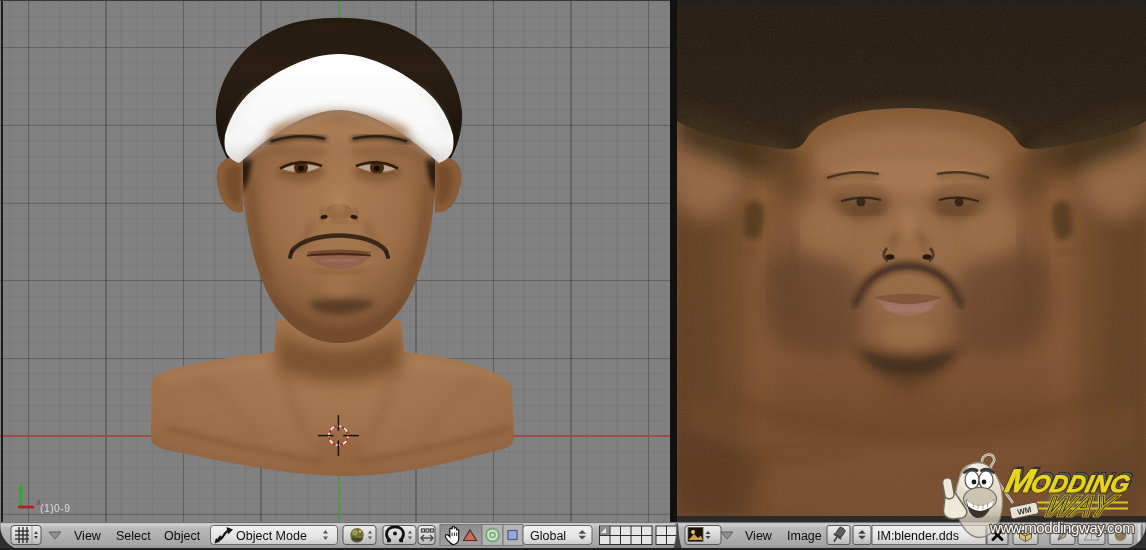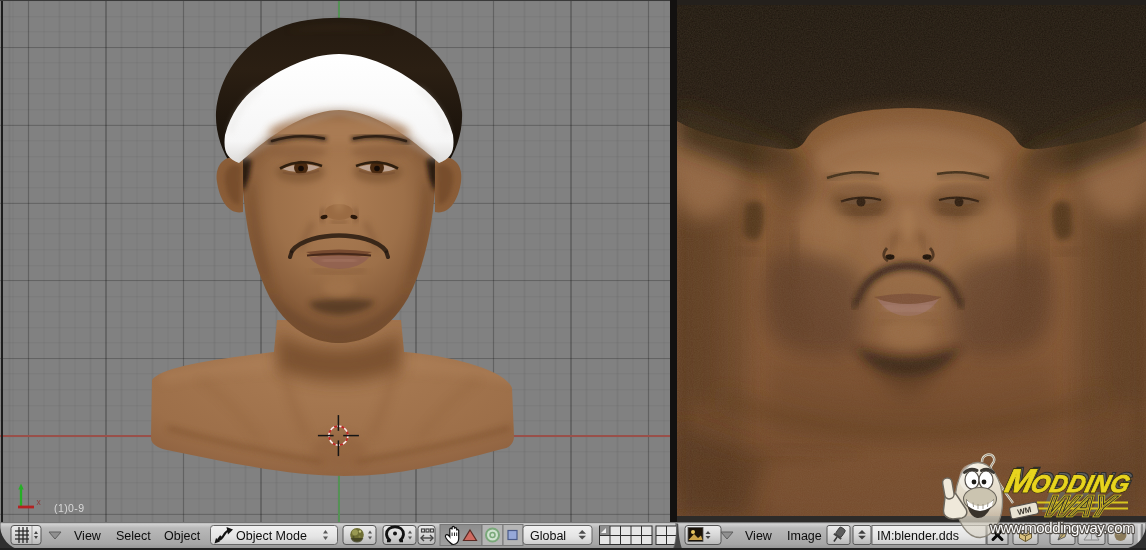--- a/index.html
+++ b/index.html
@@ -206,21 +206,21 @@
         <line x1="20.5" y1="0" x2="4.8" y2="0"></line>
       </g>
     </svg>
 
     <svg class="abs" style="left:10px;top:480px;" width="45" height="35" viewBox="0 0 45 35">
       <line x1="11" y1="27" x2="11" y2="8" stroke="#25af25" stroke-width="2.3"></line>
       <path d="M11,3.5 L8.3,9.5 L13.7,9.5 Z" fill="#25af25"></path>
       <line x1="8" y1="27" x2="24" y2="27" stroke="#b32222" stroke-width="2.8"></line>
       <text x="26.5" y="24.5" font-size="8.5" fill="#8b3a3a">x</text>
     </svg>
-    <div class="abs" style="left:54px;top:502px;color:#d8d8d8;font-size:10.5px;letter-spacing:0.4px;">(1)0-9</div>
+    <div class="abs" style="left:40px;top:502px;color:#d8d8d8;font-size:10.5px;letter-spacing:0.4px;">(1)0-9</div>
   </div>
 
   <div id="rp" class="abs" style="left:670px;top:0;width:476px;height:522px;background:#24201c;overflow:hidden;">
     <div class="abs" style="left:0;top:0;width:7px;height:522px;background:#131110;"></div>
     <div class="abs" style="left:7px;top:5px;width:469px;height:511px;overflow:hidden;background:#8d603c;">
     <svg width="469" height="511" viewBox="0 0 469 511">
       <defs>
         <linearGradient id="texBase" x1="0" y1="0" x2="0" y2="1">
           <stop offset="0" stop-color="#926439"></stop>
           <stop offset="0.35" stop-color="#8a5c36"></stop>

